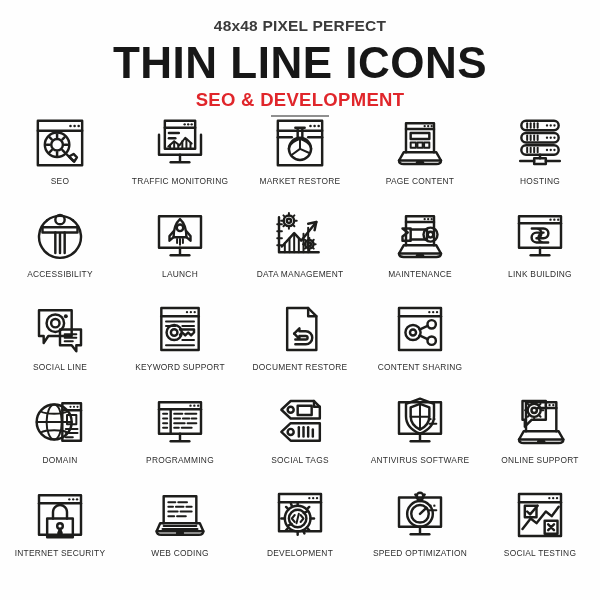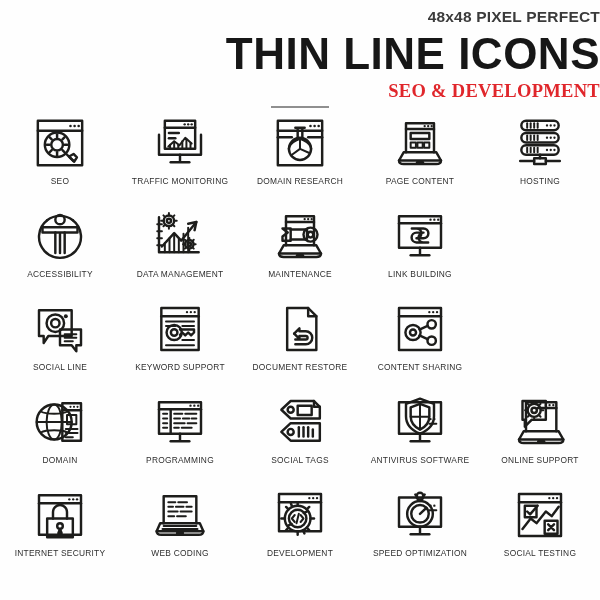--- a/index.html
+++ b/index.html
@@ -16,22 +16,22 @@
   }
   #page {
     width: 600px;
     height: 600px;
     position: relative;
     background: #fefefe;
   }
 
   
   .header {
-    padding-top: 9px;
-    text-align: right;
+    padding-top: 18px;
+    text-align: center;
   }
   .hdr-kicker {
     font-size: 15.5px;
     letter-spacing: 0.2px;
     color: #3b3b3b;
     font-weight: 700;
     line-height: 1;
     margin-bottom: 6px;
   }
   .hdr-title {
@@ -42,21 +42,20 @@
     line-height: 1.05;
     margin-bottom: 5px;
   }
   .hdr-sub {
     font-size: 18.5px;
     font-weight: 700;
     color: #E0262B;
     letter-spacing: 0.3px;
     line-height: 1;
     margin-bottom: 6px;
-    font-family: Liberation Serif, serif;
   }
   .hdr-rule {
     width: 58px;
     height: 2px;
     background: #8f8f8f;
     margin: 0 auto;
   }
 
   
   .grid {
@@ -196,21 +195,21 @@
             <line class="ln" x1="5" y1="19" x2="17" y2="19"></line>
             <line class="ln" x1="31" y1="19" x2="43" y2="19"></line>
             <path class="ln" d="M20 11 L28 11 M22 11 L22 21 M26 11 L26 21"></path>
             <circle class="ln" cx="24" cy="29" r="9.5"></circle>
             <path class="ln" d="M22 21 C18 23 14.5 25.5 14.5 29 M26 21 C30 23 33.5 25.5 33.5 29"></path>
             <line class="ln-thin" x1="24" y1="29" x2="24" y2="19.6"></line>
             <line class="ln-thin" x1="24" y1="29" x2="32.5" y2="32.8"></line>
             <line class="ln-thin" x1="24" y1="29" x2="16.5" y2="34.5"></line>
           </svg>
         </div>
-        <div class="cell-label">DOMAIN RESEARCH</div>
+        <div class="cell-label">MARKET RESTORE</div>
       </div>
 
       <div class="cell">
         <div class="icon-box">
           <svg width="56" height="56" viewBox="0 0 48 48">
             <path class="ln" d="M12 32 L12 7 L36 7 L36 32"></path>
             <line class="ln" x1="12" y1="12" x2="36" y2="12"></line>
             <circle class="fl" cx="28" cy="9.5" r="1"></circle>
               <circle class="fl" cx="31" cy="9.5" r="1"></circle>
               <circle class="fl" cx="34" cy="9.5" r="1"></circle>
@@ -281,20 +280,35 @@
             <g class="fl">
               <circle cx="24" cy="24.5" r="0.9"></circle>
                 <circle cx="24" cy="28" r="0.9"></circle>
                 <circle cx="24" cy="31.5" r="0.9"></circle>
             </g>
           </svg>
         </div>
         <div class="cell-label">ACCESSIBILITY</div>
       </div>
 
+      <div class="cell">
+        <div class="icon-box">
+          <svg width="56" height="56" viewBox="0 0 48 48">
+            <rect class="ln" x="6" y="7" width="36" height="27"></rect>
+            <line class="ln" x1="24" y1="34" x2="24" y2="40"></line>
+            <line class="ln" x1="16" y1="40.5" x2="32" y2="40.5"></line>
+            <path class="ln" d="M24 9.5 C28.5 13.5 29.5 19.5 29.5 25 L18.5 25 C18.5 19.5 19.5 13.5 24 9.5 Z"></path>
+            <circle class="ln" cx="24" cy="17" r="2.8"></circle>
+            <path class="ln" d="M18.5 20 L15 24 L15 28 L18.5 25"></path>
+            <path class="ln" d="M29.5 20 L33 24 L33 28 L29.5 25"></path>
+            <path class="ln-thin" d="M21.5 26.5 L21.5 30 M24 26.5 L24 31.5 M26.5 26.5 L26.5 30"></path>
+          </svg>
+        </div>
+        <div class="cell-label">LAUNCH</div>
+      </div>
 
       <div class="cell">
         <div class="icon-box">
           <svg width="56" height="56" viewBox="0 0 48 48">
             <path class="ln" d="M6 8 L6 38 L40 38"></path>
             <g class="ln-thin">
               <line x1="4.5" y1="14" x2="8.5" y2="14"></line>
               <line x1="4.5" y1="20" x2="8.5" y2="20"></line>
               <line x1="4.5" y1="26" x2="8.5" y2="26"></line>
               <line x1="4.5" y1="32" x2="8.5" y2="32"></line>

